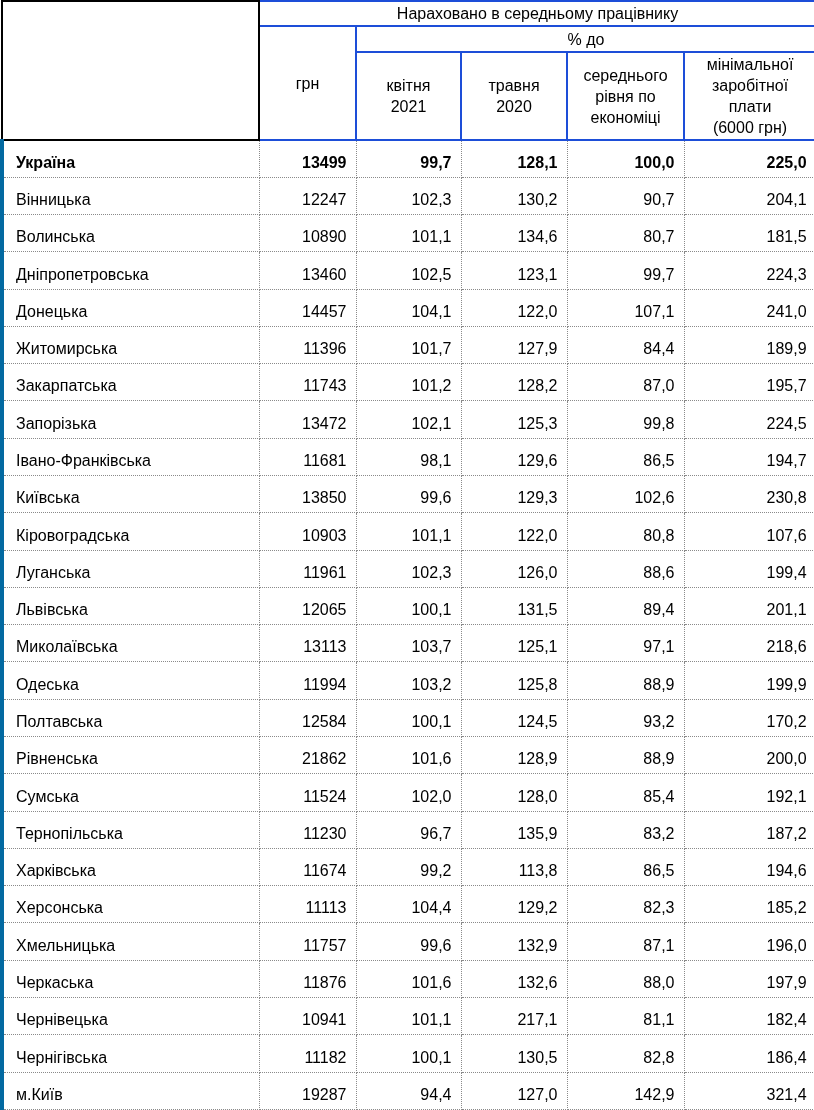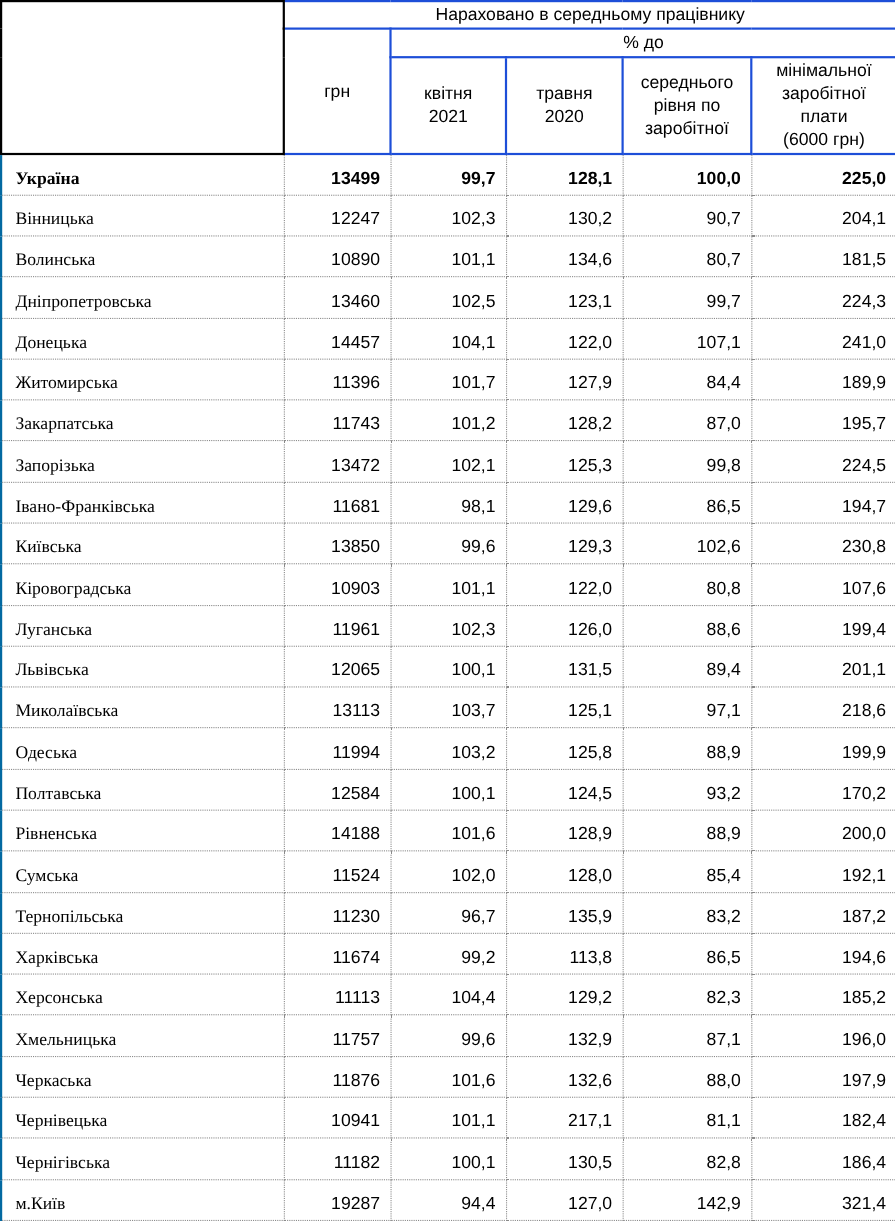--- a/index.html
+++ b/index.html
@@ -42,21 +42,21 @@
     white-space: nowrap;
     overflow: hidden;
   }
   tbody td.region-cell {
     text-align: left;
     padding-left: 12px;
   }
   tbody td.num-cell {
     text-align: right;
   }
-  tbody td:first-child { border-left: 2px solid #0369a1; font-family: Liberation Serif, serif; }
+  tbody td:first-child { border-left: 4px solid #0369a1; }
   tbody tr.bold td { font-weight: bold; }
 </style>
 </head>
 <body>
 
 <div class="table-wrap">
   <table class="salary">
     <colgroup>
       <col style="width:257px">
       <col style="width:97px">
@@ -74,21 +74,21 @@
         <td rowspan="2">грн</td>
         <td colspan="4">% до</td>
       </tr>
       <tr class="hrow3">
         <td>квітня
 2021</td>
         <td>травня
 2020</td>
         <td>середнього
 рівня по
-заробітної</td>
+економіці</td>
         <td>мінімальної
 заробітної
 плати
 (6000 грн)</td>
       </tr>
     </thead>
     <tbody>
         <tr class="bold">
           <td class="region-cell">Україна</td>
           <td class="num-cell">13499</td>
@@ -212,21 +212,21 @@
         <tr>
           <td class="region-cell">Полтавська</td>
           <td class="num-cell">12584</td>
           <td class="num-cell">100,1</td>
           <td class="num-cell">124,5</td>
           <td class="num-cell">93,2</td>
           <td class="num-cell">170,2</td>
         </tr>
         <tr>
           <td class="region-cell">Рівненська</td>
-          <td class="num-cell">14188</td>
+          <td class="num-cell">21862</td>
           <td class="num-cell">101,6</td>
           <td class="num-cell">128,9</td>
           <td class="num-cell">88,9</td>
           <td class="num-cell">200,0</td>
         </tr>
         <tr>
           <td class="region-cell">Сумська</td>
           <td class="num-cell">11524</td>
           <td class="num-cell">102,0</td>
           <td class="num-cell">128,0</td>

